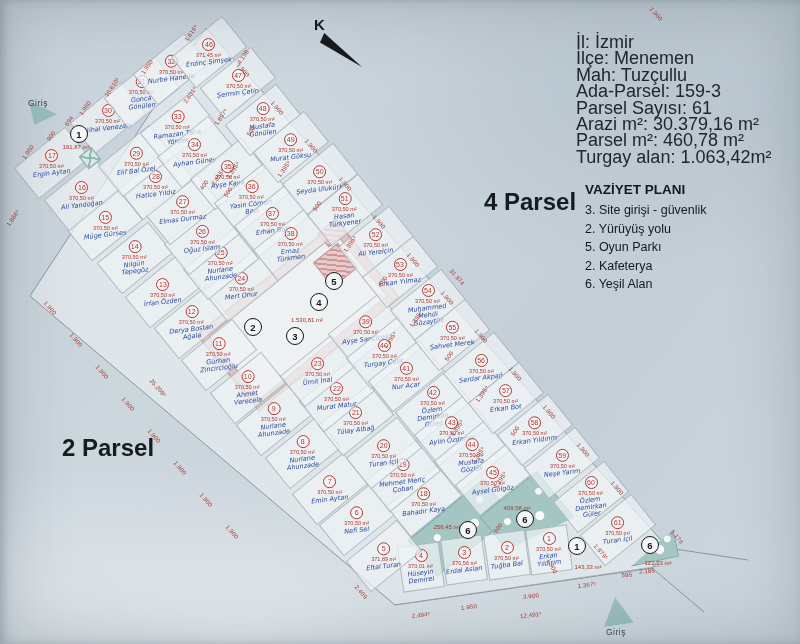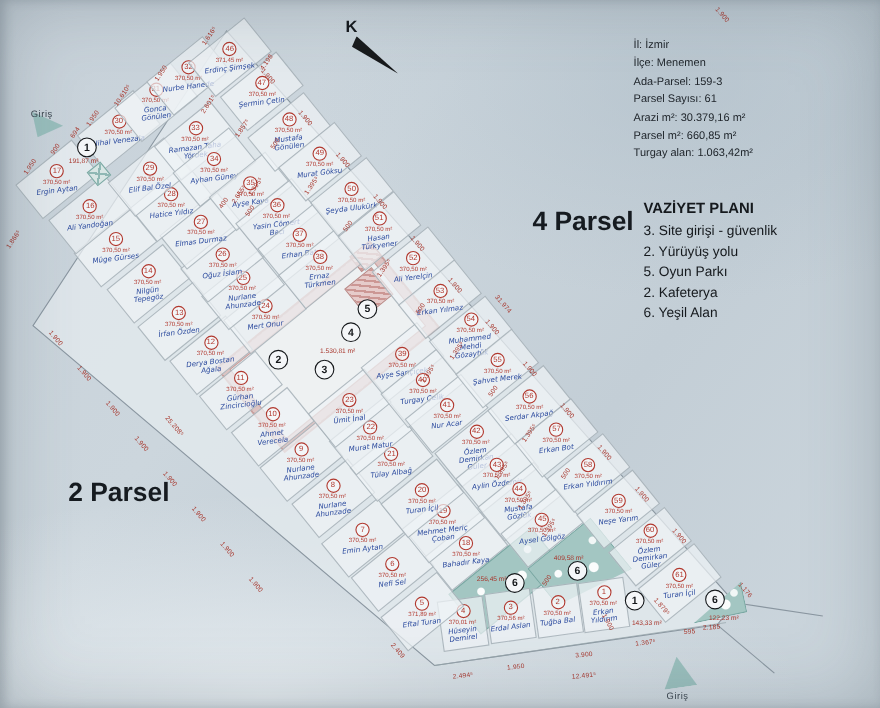--- a/index.html
+++ b/index.html
@@ -53,21 +53,21 @@
     clip-path:polygon(50% 0, 100% 100%, 0 100%);}
   .giris{position:absolute;z-index:8;font-size:8.5px;color:#39434d;letter-spacing:.5px;}
   .giris.top{left:28px;top:98px;}
   .giris.bottom{left:606px;top:627px;}
   
   .north{position:absolute;z-index:8;left:312px;top:16px;width:60px;height:62px;}
   .k-letter{font-weight:bold;font-size:15px;color:#121519;margin-left:2px;}
   .n-arrow{width:42px;height:34px;margin-left:8px;background:#17191b;
     clip-path:polygon(10% 0, 100% 100%, 0 28%);}
   
-  .infobox{position:absolute;z-index:8;left:576px;top:34px;font-size:10px;line-height:16.4px;color:#20262c;}
+  .infobox{position:absolute;z-index:8;left:576px;top:34px;font-size:18px;line-height:16.4px;color:#20262c;}
   .legend{position:absolute;z-index:8;left:585px;top:182px;color:#15191d;}
   .legend-title{font-weight:bold;font-size:13.5px;margin-bottom:4px;}
   .legend-item{font-size:12.5px;line-height:18.6px;}
   .big-label{position:absolute;z-index:8;font-weight:bold;color:#161b20;font-size:24px;}
   .label-4{left:484px;top:188px;}
   .label-2{left:62px;top:434px;}
 </style>
 </head>
 <body>
 
@@ -608,24 +608,25 @@
     </div>
 
   <div class="north">
     <div class="k-letter">K</div>
     <div class="n-arrow"></div>
   </div>
 
   <div class="infobox">
     <div>İl: İzmir</div>
     <div>İlçe: Menemen</div>
+    <div>Mah: Tuzçullu</div>
     <div>Ada-Parsel: 159-3</div>
     <div>Parsel Sayısı: 61</div>
     <div>Arazi m²: 30.379,16 m²</div>
-    <div>Parsel m²: 660,85 m²</div>
+    <div>Parsel m²: 460,78 m²</div>
     <div>Turgay alan: 1.063,42m²</div>
   </div>
 
   <div class="legend">
     <div class="legend-title">VAZİYET PLANI</div>
     <div class="legend-item">3. Site girişi - güvenlik</div>
     <div class="legend-item">2. Yürüyüş yolu</div>
     <div class="legend-item">5. Oyun Parkı</div>
     <div class="legend-item">2. Kafeterya</div>
     <div class="legend-item">6. Yeşil Alan</div>

